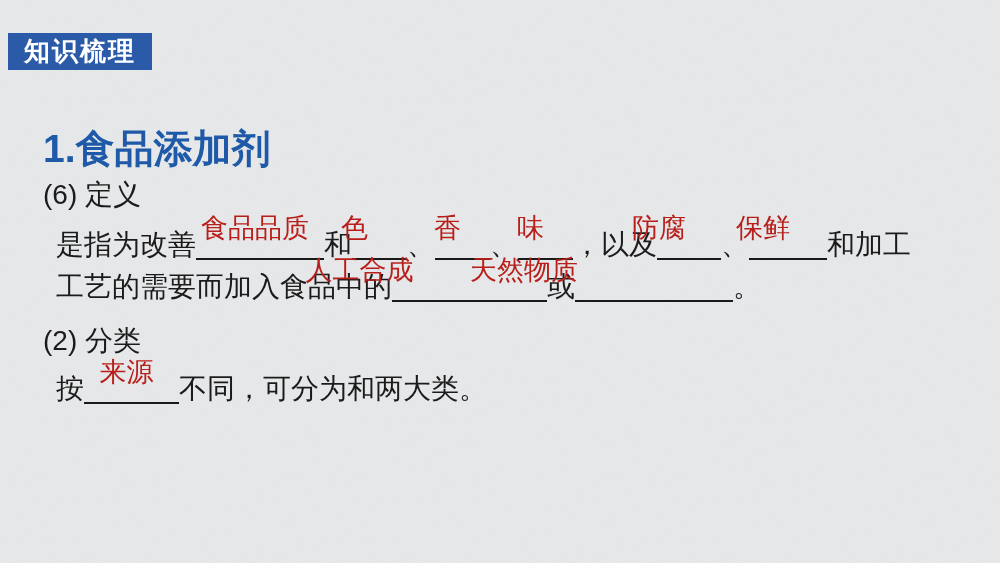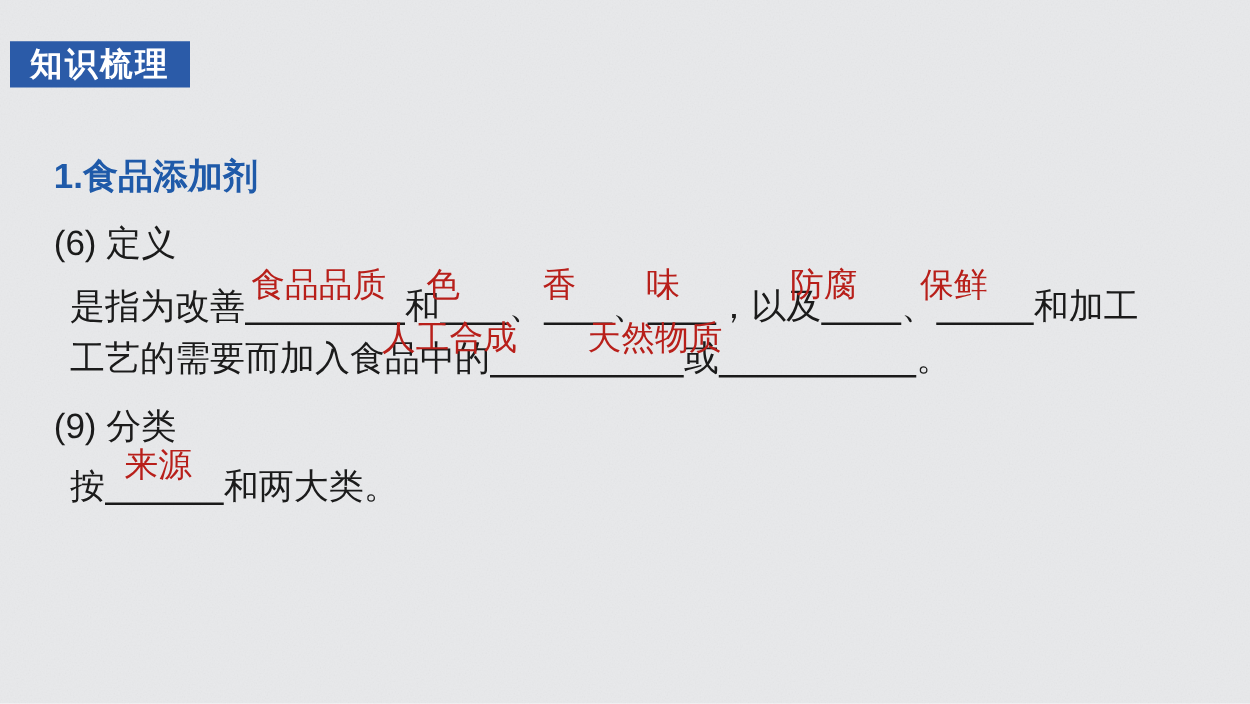--- a/index.html
+++ b/index.html
@@ -28,21 +28,21 @@
     font-size: 26px;
     display: flex;
     align-items: center;
     justify-content: center;
     letter-spacing: 2px;
   }
   .heading {
     position: absolute;
     left: 43px;
     top: 122px;
-    font-size: 28px;
+    font-size: 39px;
     font-weight: bold;
     color: var(--heading-blue, #1f5aa9);
     white-space: nowrap;
   }
   .sublabel {
     position: absolute;
     left: 43px;
     font-size: 28px;
     color: var(--text, #1b1b1b);
     white-space: nowrap;
@@ -93,17 +93,17 @@
     </div>
 
   <div class="heading">1.食品添加剂</div>
 
   <div class="sublabel" style="top:176px">(6) 定义</div>
 
   <div class="fill-line" style="top:226px"><span>是指为改善</span><span class="blank" style="width:128px; --ax:-5px"><span class="ans">食品品质</span></span><span>和</span><span class="blank" style="width:55px; --ax:-25px"><span class="ans">色</span></span><span>、</span><span class="blank" style="width:55px; --ax:-15px"><span class="ans">香</span></span><span>、</span><span class="blank" style="width:55px; --ax:-15px"><span class="ans">味</span></span><span>，以及</span><span class="blank" style="width:64px; --ax:-30px"><span class="ans">防腐</span></span><span>、</span><span class="blank" style="width:78px; --ax:-25px"><span class="ans">保鲜</span></span><span>和加工</span></div>
 
   <div class="fill-line" style="top:268px"><span>工艺的需要而加入食品中的</span><span class="blank" style="width:155px; --ax:-110px"><span class="ans">人工合成</span></span><span>或</span><span class="blank" style="width:158px; --ax:-130px"><span class="ans">天然物质</span></span><span>。</span></div>
 
-  <div class="sublabel" style="top:322px">(9) 分类</div>
+  <div class="sublabel" style="top:322px">(2) 分类</div>
 
-  <div class="fill-line" style="top:370px"><span>按</span><span class="blank" style="width:95px; --ax:-5px"><span class="ans">来源</span></span><span>和</span><span>两大类。</span></div>
+  <div class="fill-line" style="top:370px"><span>按</span><span class="blank" style="width:95px; --ax:-5px"><span class="ans">来源</span></span><span>不同，可分为</span><span>和</span><span>两大类。</span></div>
 
 </div>
 
 </body></html>

